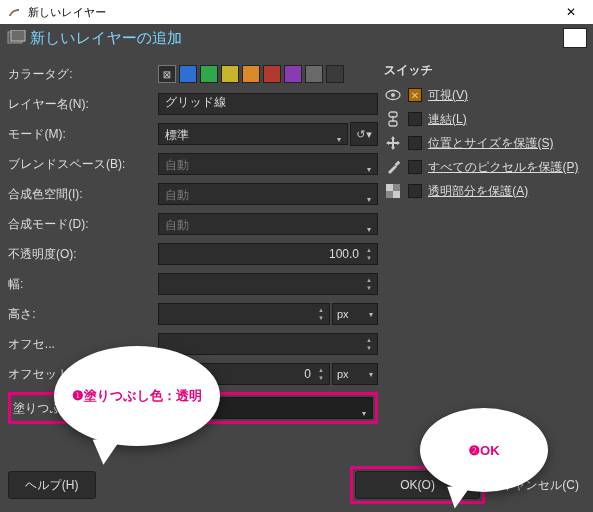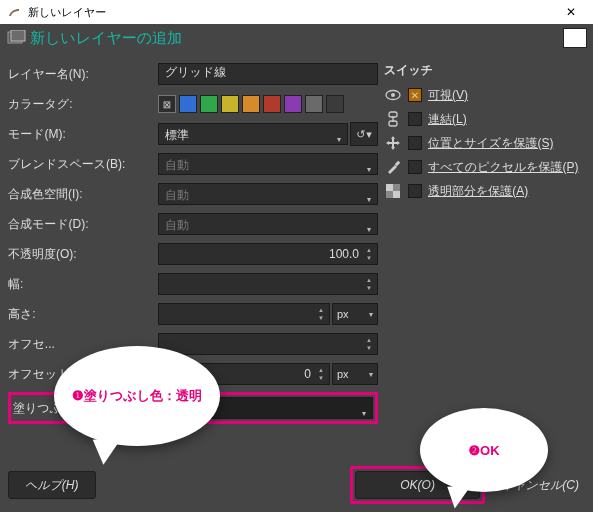--- a/index.html
+++ b/index.html
@@ -49,21 +49,21 @@
     font-size: 12px;
     color: #000;
   }
   
   .headerbar {
     height: 28px;
     background: #454545;
     display: flex;
     align-items: center;
     padding: 0 6px;
-    color: #14b8a6;
+    color: #7dd3fc;
     font-size: 15px;
   }
   .headerbar .layericon {
     width: 20px;
     height: 16px;
     margin-right: 4px;
   }
   .headerbar .spacer { flex: 1; }
   .headerbar .swatch {
     width: 22px;
@@ -268,21 +268,20 @@
     background: #2d2d2d;
     border: 1px solid #1f1f1f;
     border-radius: 3px;
     color: #ddd;
     height: 26px;
     padding: 0 16px;
     display: flex;
     align-items: center;
     justify-content: center;
     font-size: 12px;
-    font-style: italic;
   }
   .ok-wrap {
     border: 3px solid #e6007a;
     padding: 2px;
     display: inline-block;
     margin-right: 10px;
     border-radius: 2px;
   }
   .ok-wrap .btn {
     padding: 0 44px;
@@ -360,39 +359,39 @@
     <span class="spacer"></span>
     <span class="swatch"></span>
   </div>
 
   <div class="body">
     <div class="columns">
 
       <div class="leftcol">
 
         <div class="row">
-          <span class="lbl">レイヤー名(N):</span>
-          <div class="field">
-            <div class="textinput">グリッド線</div>
-          </div>
-        </div>
-
-        <div class="row">
           <span class="lbl">カラータグ:</span>
           <div class="field colortag-row" id="colortags">
               <div class="ct-none">⊠</div>
               <div class="ct" style="background: rgb(47, 111, 211);"></div>
               <div class="ct" style="background: rgb(47, 167, 74);"></div>
               <div class="ct" style="background: rgb(199, 180, 43);"></div>
               <div class="ct" style="background: rgb(216, 138, 43);"></div>
               <div class="ct" style="background: rgb(177, 58, 44);"></div>
               <div class="ct" style="background: rgb(139, 59, 177);"></div>
               <div class="ct" style="background: rgb(106, 106, 106);"></div>
               <div class="ct" style="background: rgb(59, 59, 59);"></div>
             </div>
+        </div>
+
+        <div class="row">
+          <span class="lbl">レイヤー名(N):</span>
+          <div class="field">
+            <div class="textinput">グリッド線</div>
+          </div>
         </div>
 
         <div class="row">
           <span class="lbl">モード(M):</span>
           <div class="field">
             <div class="combo">
               <span>標準</span>
                 <span class="arrow">▾</span>
             </div>
             <div class="reset-btn">

